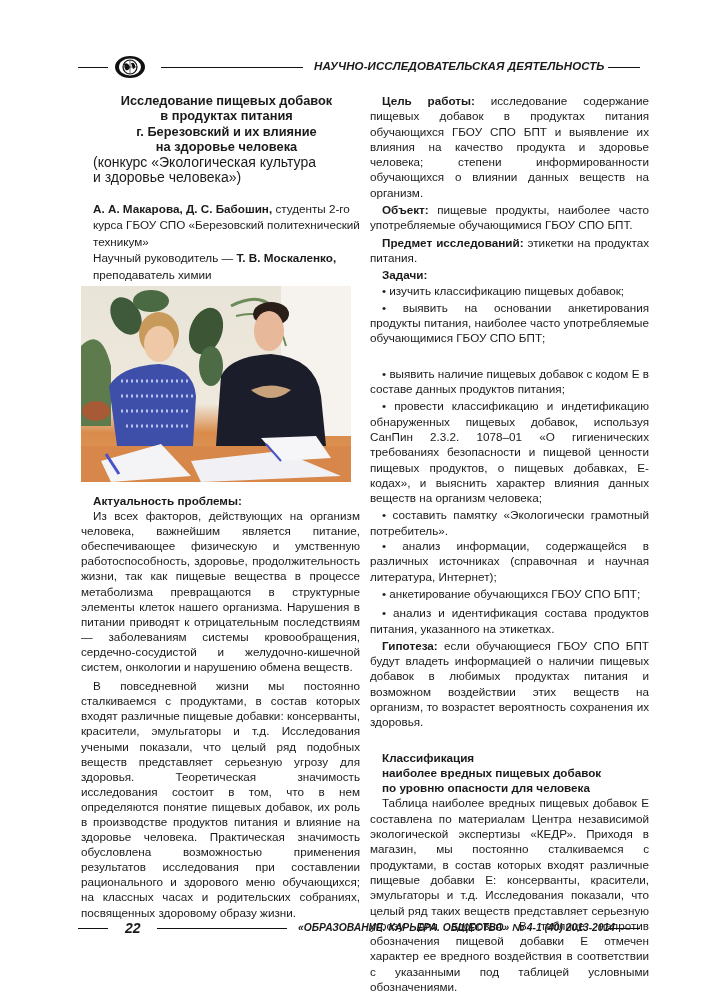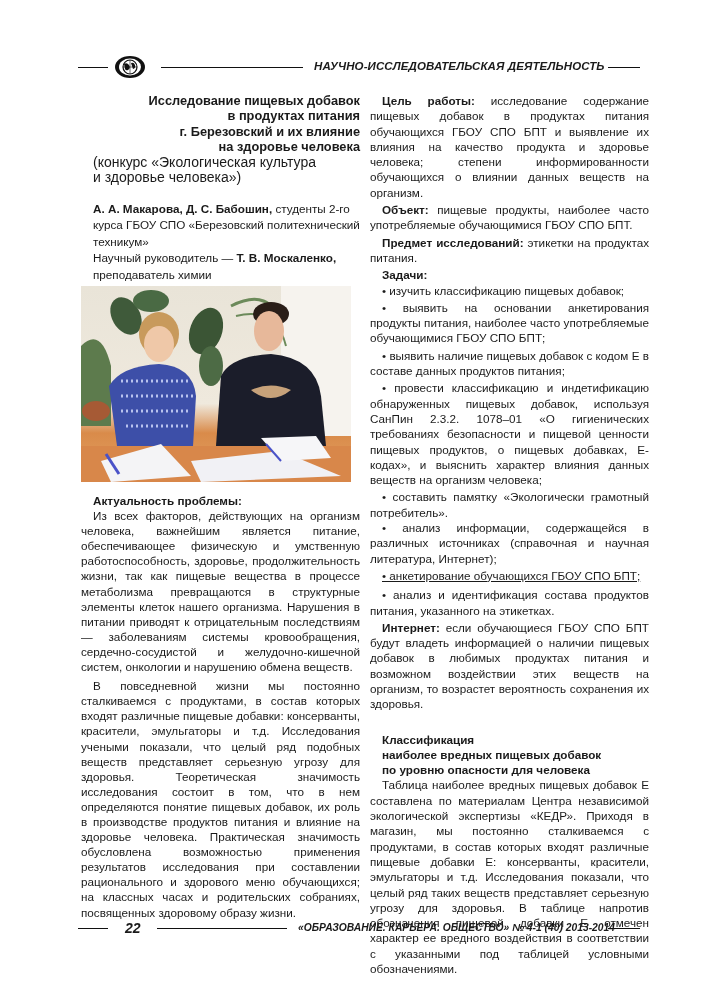--- a/index.html
+++ b/index.html
@@ -11,21 +11,21 @@
   
   .logo { position: absolute; left: 114px; top: 55px; width: 32px; height: 24px; }
   .running-head { position: absolute; left: 314px; top: 60px; font-size: 11.5px;
                   font-weight: bold; font-style: italic; letter-spacing: 0.1px; white-space: nowrap; }
 
   
   .col { position: absolute; font-size: 11.7px; line-height: 15.3px; text-align: justify; }
   .col-left { left: 81px; top: 93px; width: 279px; }
   .col-right { left: 370px; top: 93px; width: 279px; }
 
-  .title { font-weight: bold; font-size: 12.8px; line-height: 15.4px; margin: 0 0 0 12px; text-align: right; }
+  .title { font-weight: bold; font-size: 12.8px; line-height: 15.4px; margin: 0 0 0 12px; text-align: center; }
   .contest { margin: 0 0 13px 12px; text-align: left; font-size: 14px; line-height: 15.2px; }
   .authors { margin: 16px 0 0 12px; text-align: left; font-size: 11.7px; line-height: 16.4px; }
   .authors b { font-weight: bold; }
 
   .photo { position: absolute; left: 81px; top: 286px; width: 270px; height: 196px; overflow: hidden;
            background: linear-gradient(180deg, #e9e4d8 0%, #efe9dd 60%, #d98b4a 75%, #e4a264 100%); }
 
   p { margin: 0; }
   .ind { text-indent: 12px; }
   .head { font-weight: bold; text-indent: 12px; }
@@ -106,27 +106,27 @@
   <p class="ind" style="margin-top:4px;">В повседневной жизни мы постоянно сталкиваемся с продуктами, в состав которых входят различные пищевые добавки: консерванты, красители, эмульгаторы и т.д. Исследования учеными показали, что целый ряд подобных веществ представляет серьезную угрозу для здоровья. Теоретическая значимость исследования состоит в том, что в нем определяются понятие пищевых добавок, их роль в производстве продуктов питания и влияние на здоровье человека. Практическая значимость обусловлена возможностью применения результатов исследования при составлении рационального и здорового меню обучающихся; на классных часах и родительских собраниях, посвященных здоровому образу жизни.</p>
 </div>
 
 <div class="col col-right">
   <p class="ind"><b>Цель работы:</b><span> исследование содержание пищевых добавок в продуктах питания обучающихся ГБОУ СПО БПТ и выявление их влияния на качество продукта и здоровье человека; степени информированности обучающихся о влиянии данных веществ на организм.</span></p>
   <p class="ind" style="margin-top:2px;"><b>Объект:</b><span> пищевые продукты, наиболее часто употребляемые обучающимися ГБОУ СПО БПТ.</span></p>
   <p class="ind" style="margin-top:2px;"><b>Предмет исследований:</b><span> этикетки на продуктах питания.</span></p>
   <p class="head" style="margin-top:2px;">Задачи:</p>
   <p class="ind">• изучить классификацию пищевых добавок;</p>
   <p class="ind" style="margin-top:2px;">• выявить на основании анкетирования продукты питания, наиболее часто употребляемые обучающимися ГБОУ СПО БПТ;</p>
-  <p class="ind" style="margin-top:2px;">• выявить наличие пищевых добавок с кодом Е в составе данных продуктов питания;</p>
+  <p class="ind" style="margin-top:20px;">• выявить наличие пищевых добавок с кодом Е в составе данных продуктов питания;</p>
   <p class="ind" style="margin-top:2px;">• провести классификацию и индетификацию обнаруженных пищевых добавок, используя СанПин 2.3.2. 1078–01 «О гигиенических требованиях безопасности и пищевой ценности пищевых продуктов, о пищевых добавках, Е-кодах», и выяснить характер влияния данных веществ на организм человека;</p>
   <p class="ind" style="margin-top:2px;">• составить памятку «Экологически грамотный потребитель».</p>
   <p class="ind">• анализ информации, содержащейся в различных источниках (справочная и научная литература, Интернет);</p>
-  <p class="ind" style="margin-top:2px;text-decoration:underline;">• анкетирование обучающихся ГБОУ СПО БПТ;</p>
+  <p class="ind" style="margin-top:2px;">• анкетирование обучающихся ГБОУ СПО БПТ;</p>
   <p class="ind" style="margin-top:4px;">• анализ и идентификация состава продуктов питания, указанного на этикетках.</p>
-  <p class="ind" style="margin-top:2px;"><b>Интернет:</b><span> если обучающиеся ГБОУ СПО БПТ будут владеть информацией о наличии пищевых добавок в любимых продуктах питания и возможном воздействии этих веществ на организм, то возрастет вероятность сохранения их здоровья.</span></p>
+  <p class="ind" style="margin-top:2px;"><b>Гипотеза:</b><span> если обучающиеся ГБОУ СПО БПТ будут владеть информацией о наличии пищевых добавок в любимых продуктах питания и возможном воздействии этих веществ на организм, то возрастет вероятность сохранения их здоровья.</span></p>
 
   <div class="sec-title" style="margin-top:20px;">
     <div>Классификация</div>
     <div>наиболее вредных пищевых добавок</div>
     <div>по уровню опасности для человека</div>
   </div>
   <p class="ind">Таблица наиболее вредных пищевых добавок Е составлена по материалам Центра независимой экологической экспертизы «КЕДР». Приходя в магазин, мы постоянно сталкиваемся с продуктами, в состав которых входят различные пищевые добавки Е: консерванты, красители, эмульгаторы и т.д. Исследования показали, что целый ряд таких веществ представляет серьезную угрозу для здоровья. В таблице напротив обозначения пищевой добавки Е отмечен характер ее вредного воздействия в соответствии с указанными под таблицей условными обозначениями.</p>
 </div>
 
 <div class="hline" style="left:78px; top:928px; width:30px;"></div>

